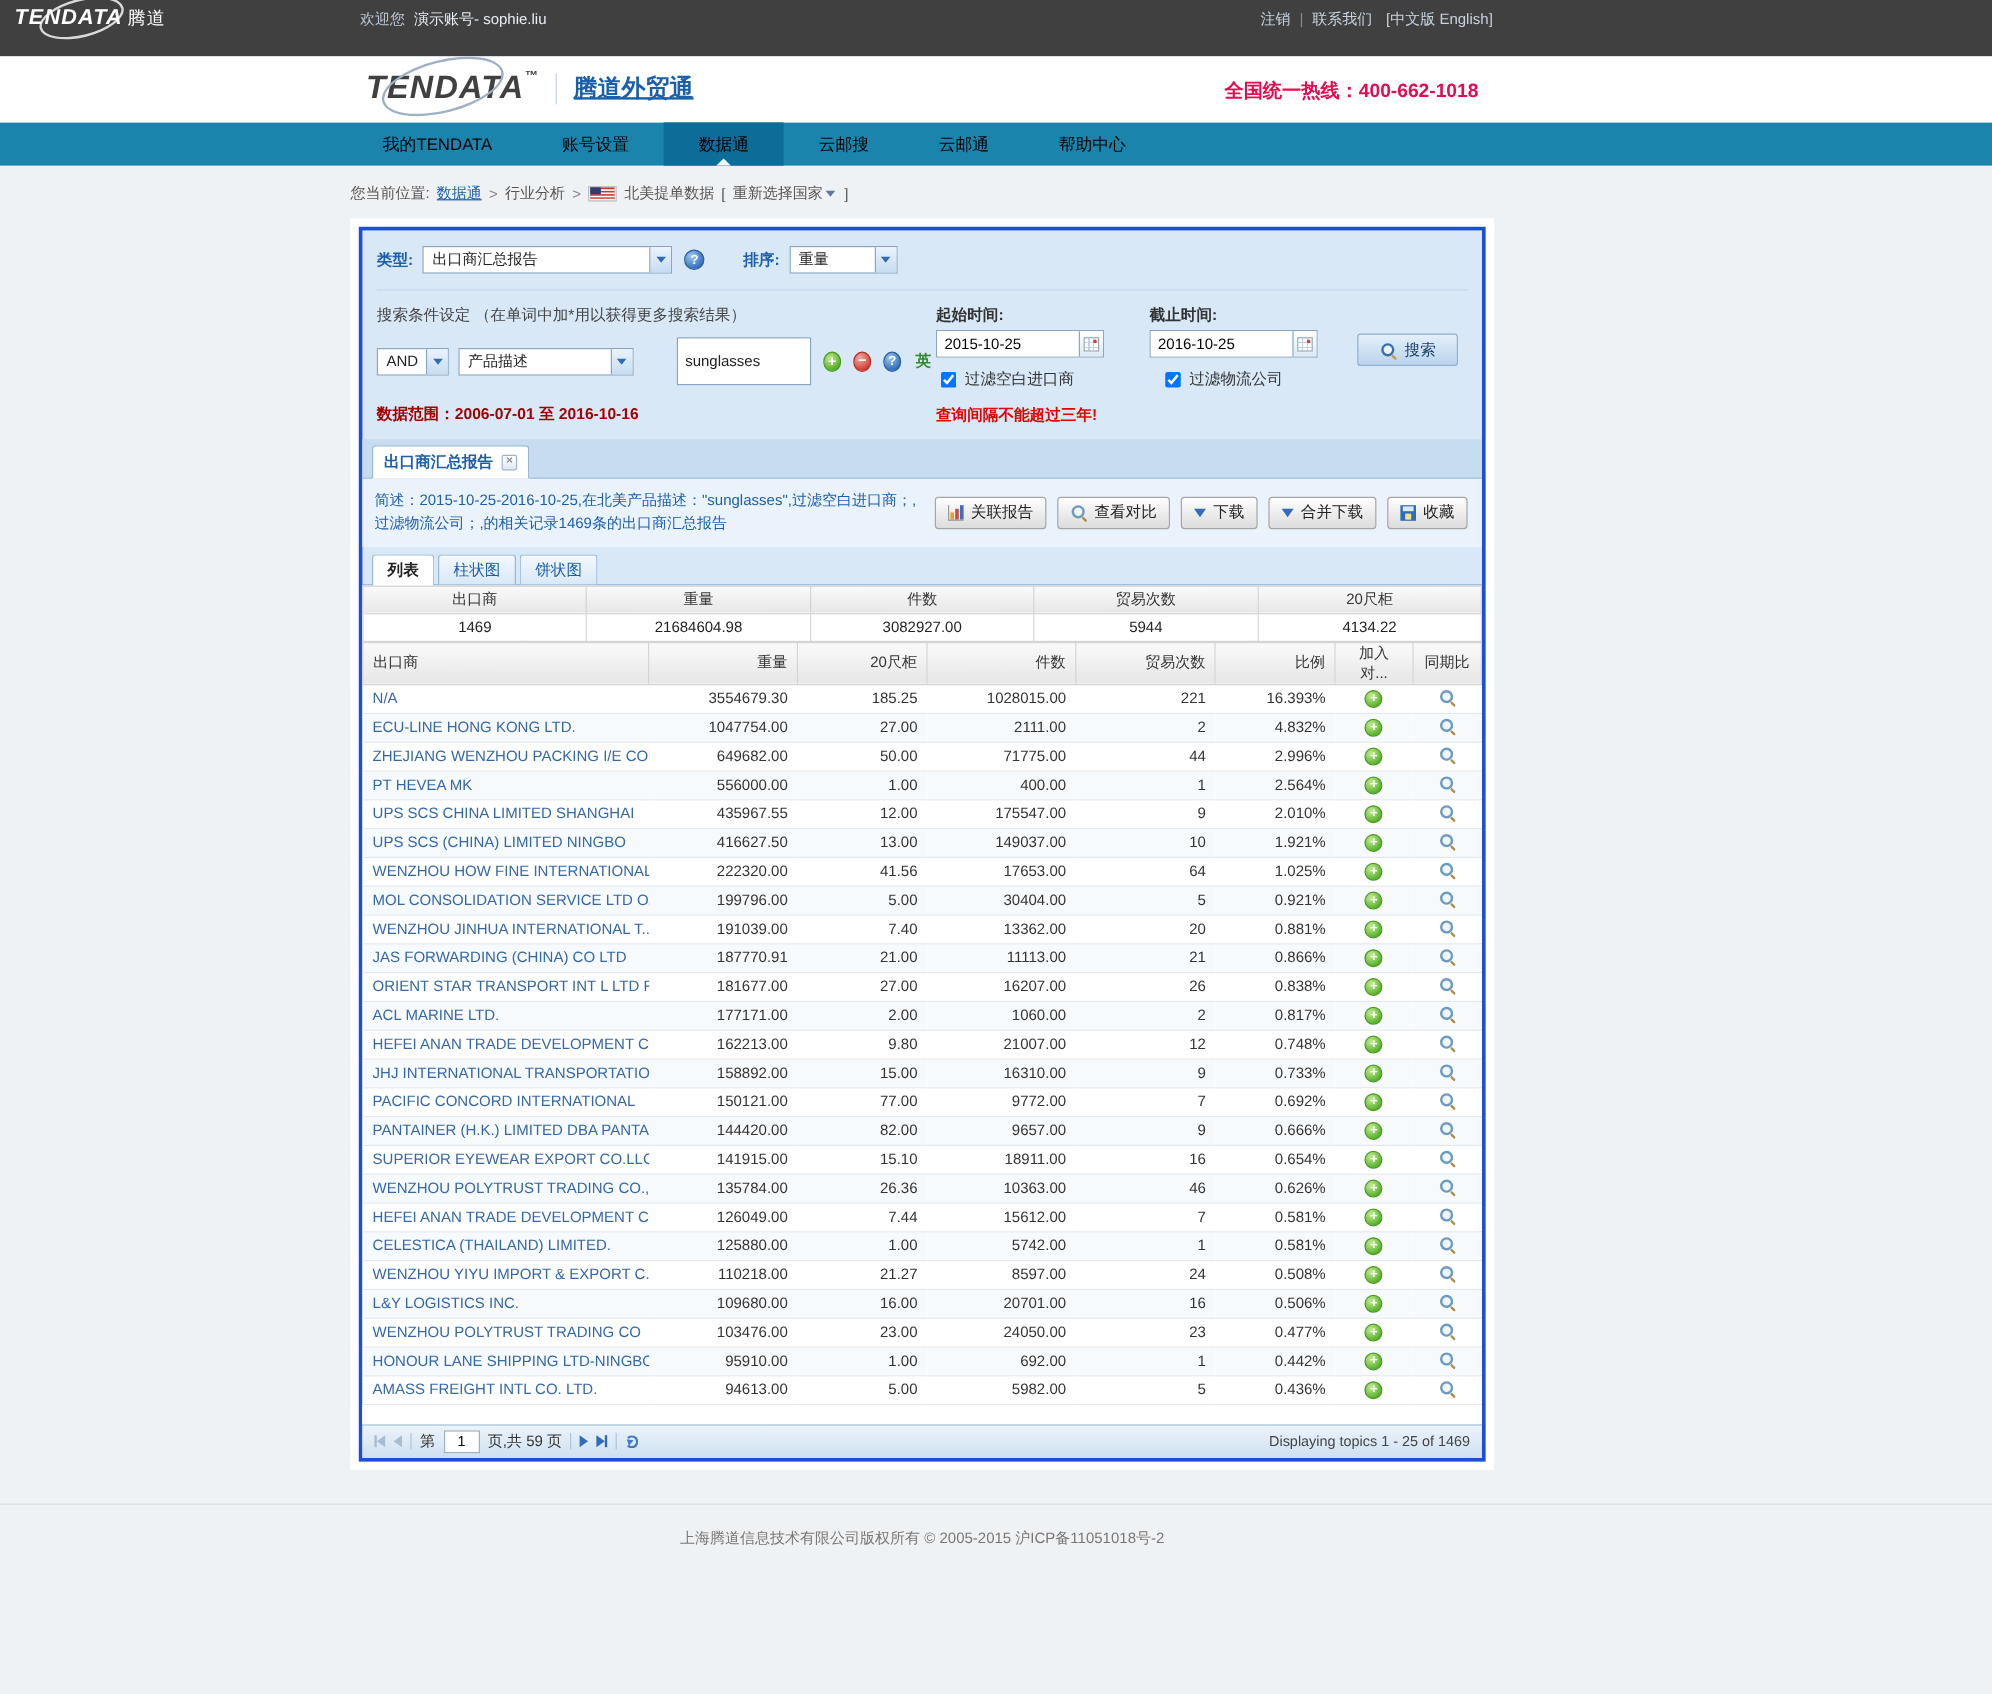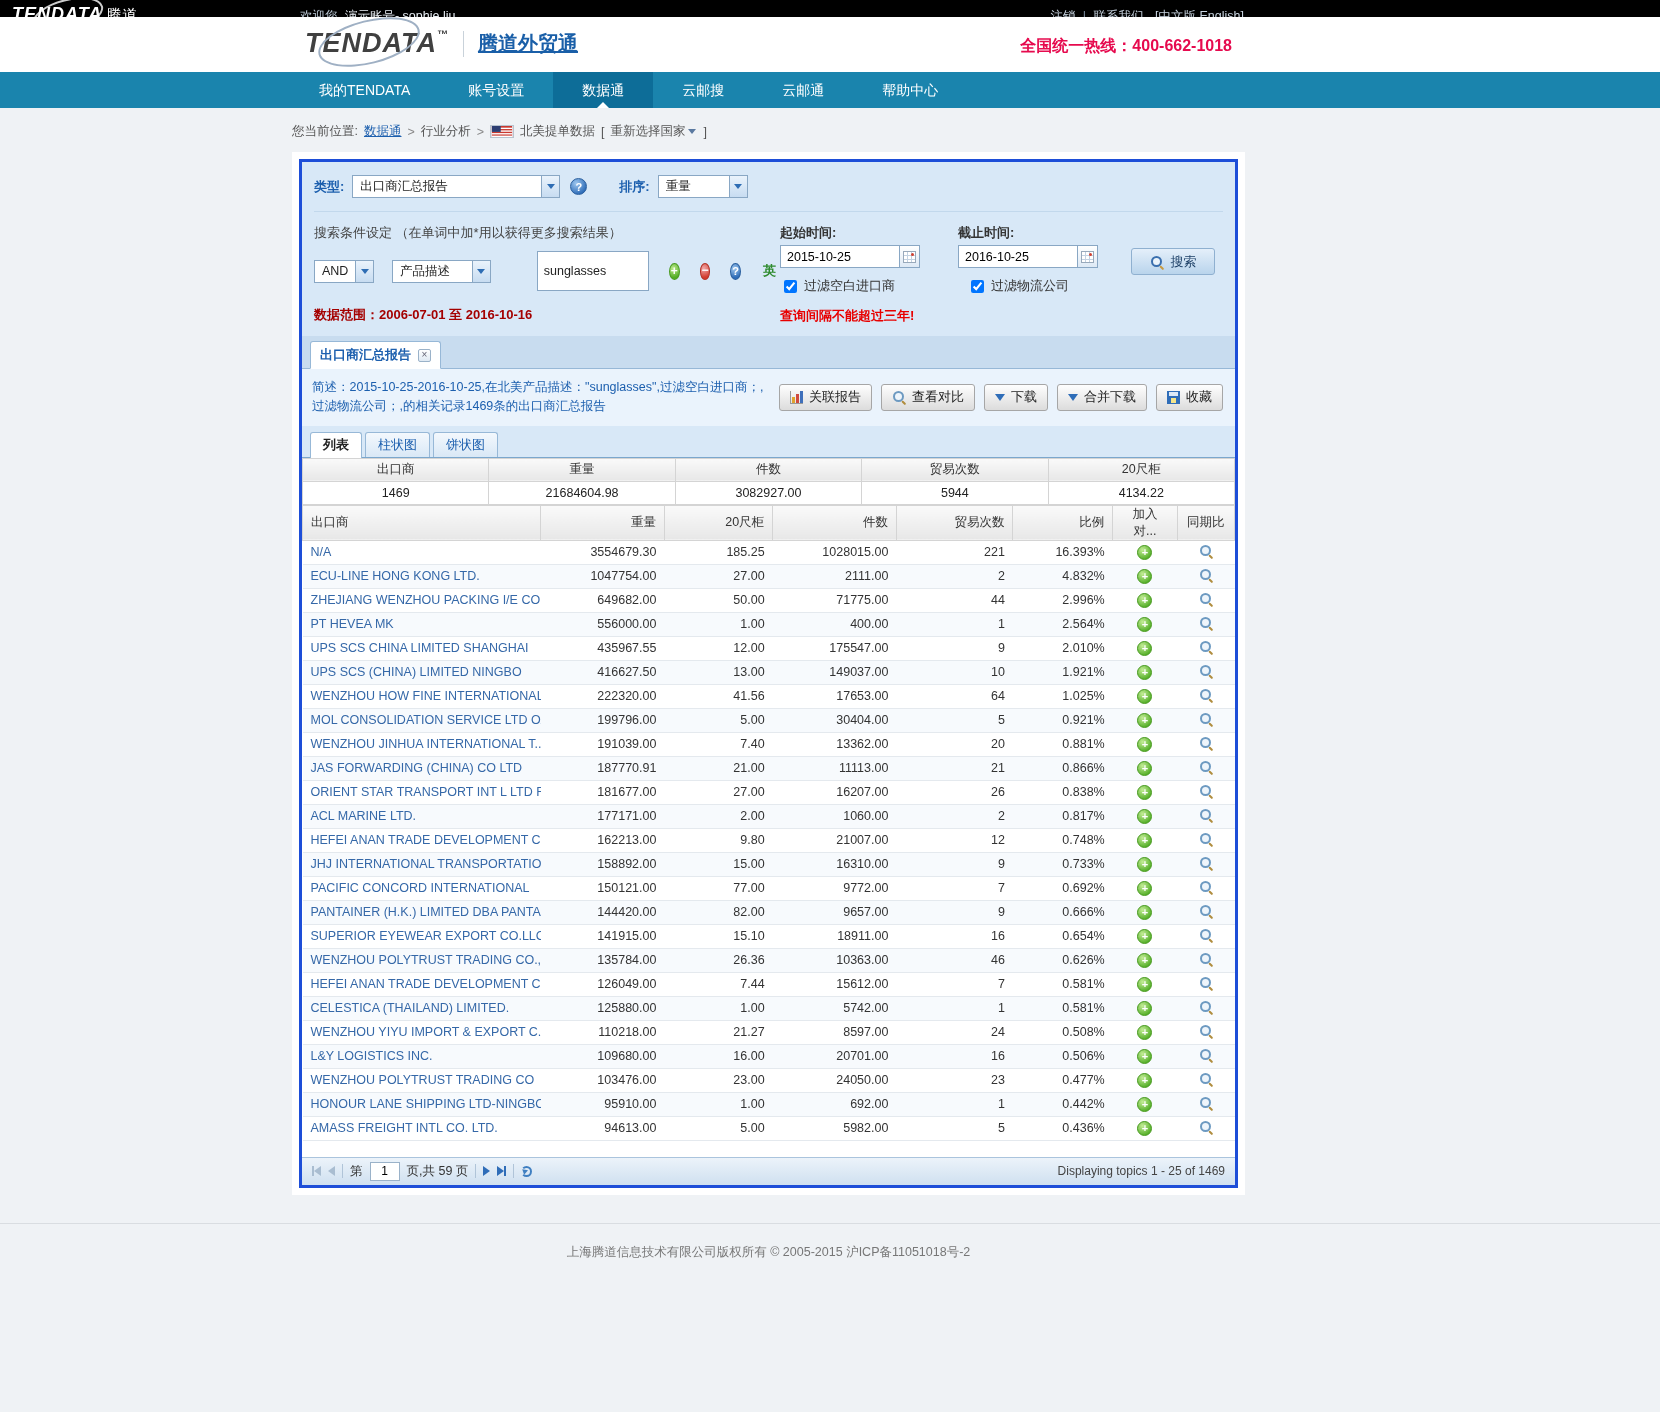--- a/index.html
+++ b/index.html
@@ -5,21 +5,21 @@
   * { box-sizing: border-box; }
   html,body { margin:0; padding:0; }
   body {
     width:1660px; height:1412px; overflow:hidden; position:relative;
     font-family:"Liberation Sans","DejaVu Sans",sans-serif;
     background:#eff2f5; color:#333; font-size:13px;
   }
   a { text-decoration:none; cursor:pointer; }
 
   
-  .topbar { height:17px; background:#000000; position:relative; color:#c7d3df; }
+  .topbar { height:47px; background:#404040; position:relative; color:#c7d3df; }
   .tb-logo { position:absolute; left:12px; top:4px; color:#fff; font-style:italic; font-weight:bold; font-size:18px; letter-spacing:1px; }
   .tb-logo .cn { font-size:15px; font-style:normal; font-weight:normal; margin-left:4px; }
   .tb-arc { position:absolute; left:20px; top:-5px; width:72px; height:32px; border:2px solid rgba(255,255,255,.8); border-radius:50%; transform:rotate(-14deg); pointer-events:none; }
   .tb-welcome { position:absolute; left:300px; top:8px; font-size:12.5px; color:#b9c6d3; }
   .tb-welcome .acct { color:#e8eef4; margin-left:4px; }
   .tb-links { position:absolute; right:412px; top:8px; font-size:12.5px; }
   .tb-links a { color:#c7d3df; margin:0 4px; }
   .tb-links .sep { color:#7d8ea0; }
 
   
@@ -28,21 +28,21 @@
   .hd-brand { position:relative; color:#404040; font-style:italic; font-weight:bold; font-size:27px; letter-spacing:1px; }
   .hd-arc { position:absolute; left:12px; top:-8px; width:104px; height:44px; border:2px solid #9fb0c4; border-radius:50%; transform:rotate(-14deg); pointer-events:none; }
   .hd-tm { font-size:11px; vertical-align:top; }
   .hd-div { width:1px; height:26px; background:#c9d2da; margin:0 14px; }
   .hd-product { color:#1a5fa8; font-size:20px; font-weight:bold;text-decoration:underline; }
   .hotline { position:absolute; right:428px; top:19px; color:#e60a4e; font-weight:bold; font-size:16px; }
 
   
   .nav { height:36px; background:#1a84ad; }
   .nav-inner { margin-left:290px; display:flex; }
-  .nav-item { position:relative; color:#ffffff; font-size:14px; line-height:36px; padding:0 29px; cursor:pointer; }
+  .nav-item { position:relative; color:#000000; font-size:14px; line-height:36px; padding:0 29px; cursor:pointer; }
   .nav-item.active { background:#0d6d98; }
   .nav-item.active::after { content:''; position:absolute; bottom:0; left:50%; margin-left:-6px; border:6px solid transparent; border-top:none; border-bottom:6px solid #fff; }
 
   
   .breadcrumb { margin:15px 0 12px 292px; font-size:12.5px; color:#555; display:flex; align-items:center; gap:6px; }
   .breadcrumb a.link { color:#1c5fae; text-decoration:underline; }
   .bc-sep { color:#888; }
   .flag { width:24px; height:13px; display:inline-block; vertical-align:middle; border:1px solid #b8c4cf; }
   .bc-caret { display:inline-block; width:0; height:0; border:4px solid transparent; border-top:5px solid #5a79a0; margin:4px 2px 0 2px; }
 
@@ -58,21 +58,21 @@
   .sel .trig { width:18px; border-left:1px solid #89a7c4; background:linear-gradient(#eaf3fc,#c7dcf1); display:flex; align-items:center; justify-content:center; }
   .sel .trig::after { content:''; width:0; height:0; border:4px solid transparent; border-top:5px solid #2e6db4; margin-top:4px; }
   .w-type { width:208px; } .w-sort { width:90px; } .w-and { width:60px; } .w-field { width:168px; }
   .gap16 { width:16px; }
 
   .fdivider { border-top:1px solid #c2d8ec; margin:13px 0 12px; }
 
   .criteria { display:flex; }
   .crit-left { width:462px; }
   .crit-hint { color:#444; font-size:13px; margin-bottom:9px; }
-  .crit-controls { display:flex; align-items:center; gap:18px; }
+  .crit-controls { display:flex; align-items:center; gap:8px; }
   .txt { height:40px; border:1px solid #89a7c4; padding:0 6px; font-size:12.5px; color:#222; font-family:inherit;margin-left:28px; }
   .w-kw { width:112px; }
   .round-ic { width:17px; height:17px; border-radius:50%; display:inline-flex; align-items:center; justify-content:center; color:#fff; font-weight:bold; font-size:12px; cursor:pointer; margin-left:2px; }
   .ic-plus-lg { background:radial-gradient(circle at 35% 30%, #bdea8e, #53ad25 75%); border:1px solid #4a9b22; }
   .ic-plus-lg::after { content:'+'; margin-top:-1px; }
   .ic-minus-lg { background:radial-gradient(circle at 35% 30%, #f0a9a9, #d33c2e 75%); border:1px solid #b32f22; }
   .ic-minus-lg::after { content:'−'; margin-top:-2px; }
   .ic-q { background:radial-gradient(circle at 35% 30%, #9ec7ef, #2f6db8 75%); border:1px solid #2a5f9e; }
   .ic-q::after { content:'?'; font-size:11px; }
   .lang-btn { color:#2e8b2e; font-weight:bold; font-size:13px; margin-left:4px; cursor:pointer; }

